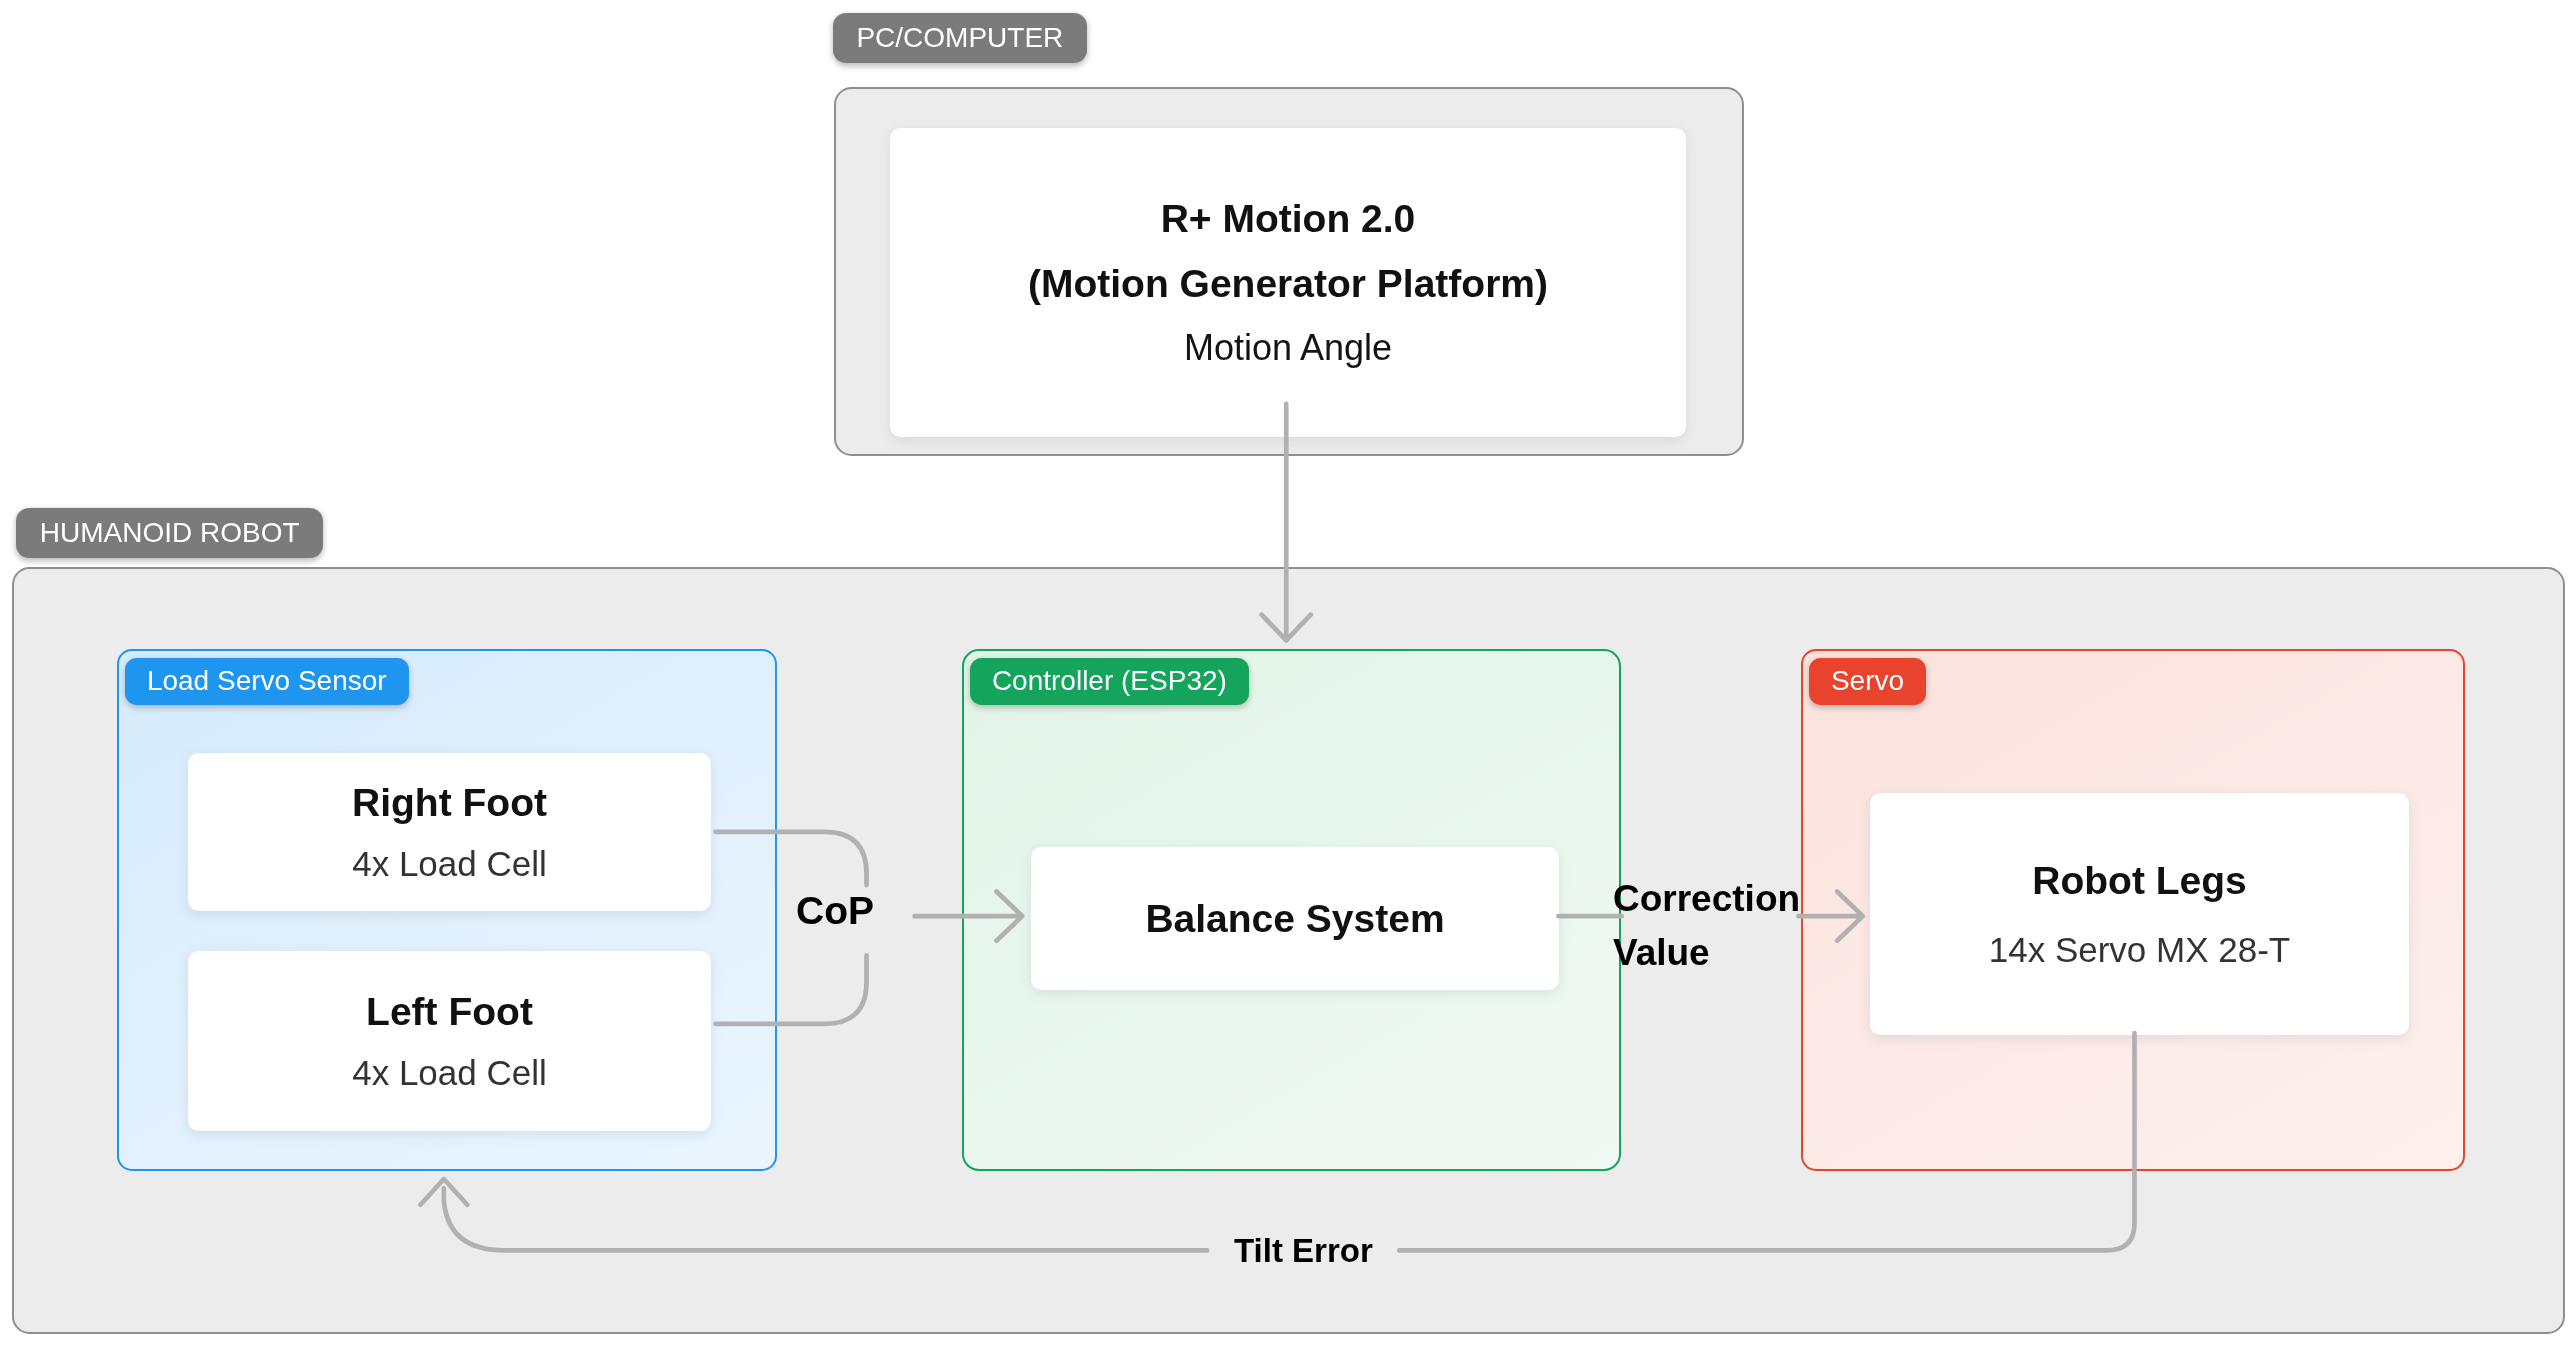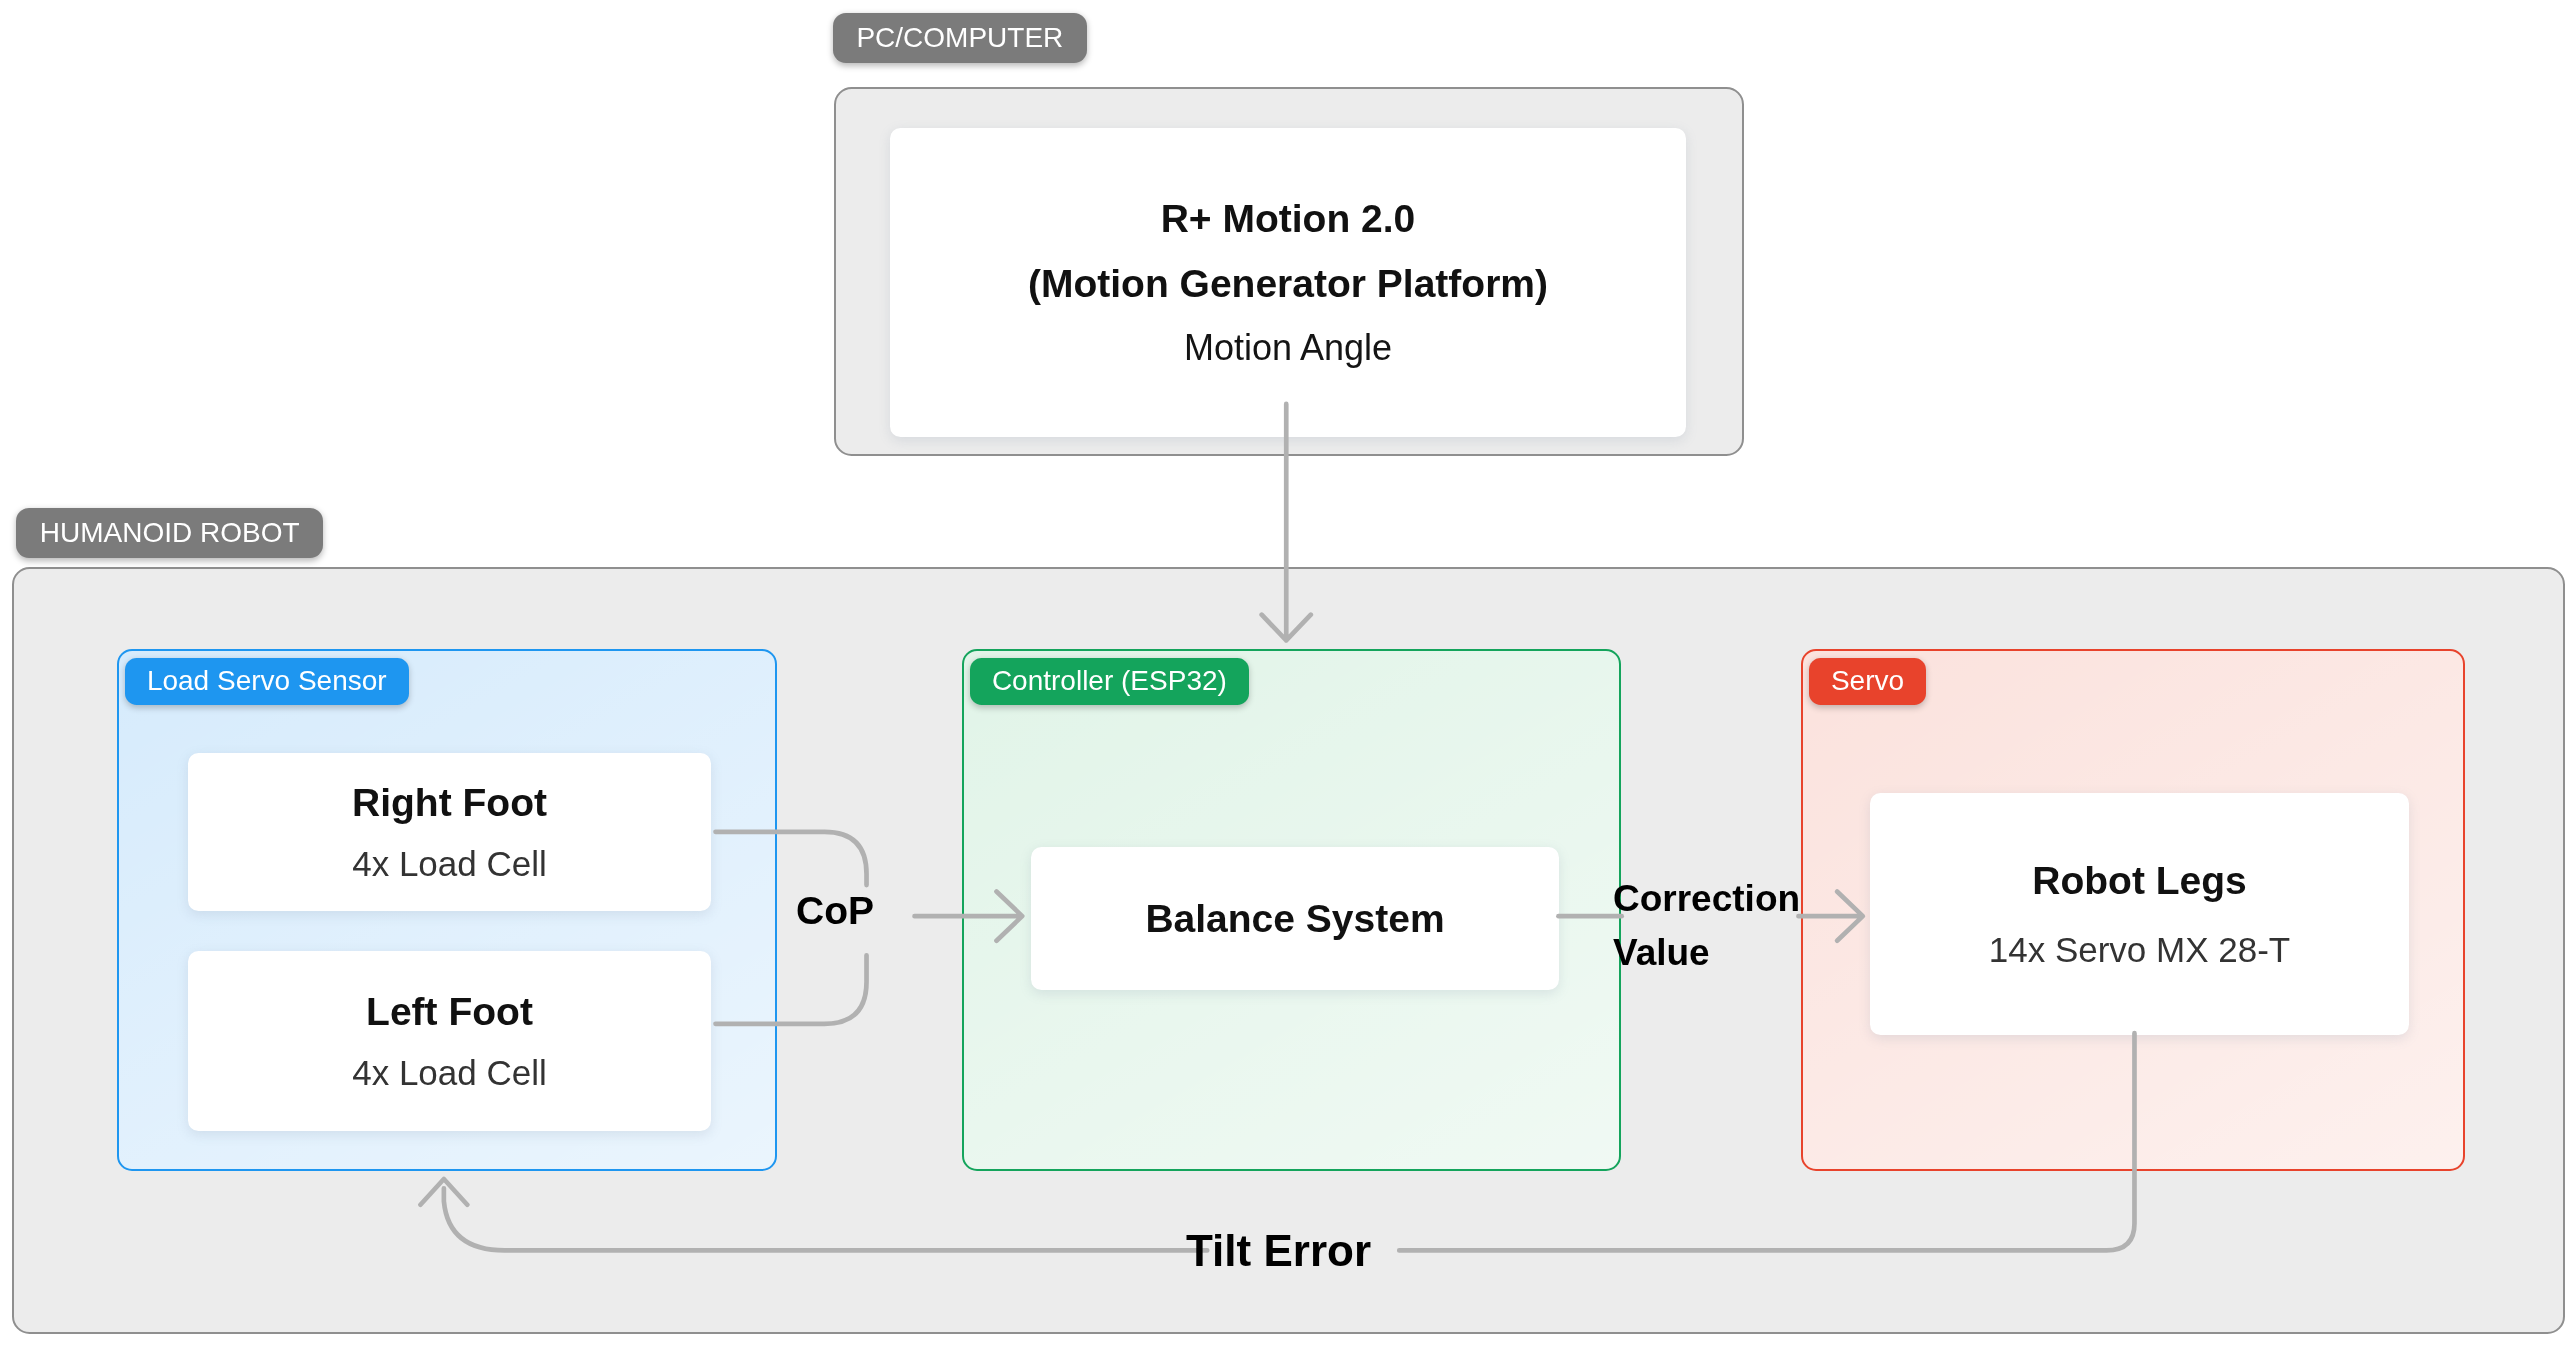--- a/index.html
+++ b/index.html
@@ -33,20 +33,21 @@
   .group{
     position:absolute;border-radius:15px;border:2.3px solid;
   }
   .group.blue{
     border-color:var(--blue-accent);
     background:linear-gradient(150deg, rgba(255,255,255,0) 0%, rgba(255,255,255,.5) 100%), var(--blue-fill);
   }
   .group.green{
     border-color:var(--green-accent);
     background:linear-gradient(150deg, rgba(255,255,255,0) 0%, rgba(255,255,255,.5) 100%), var(--green-fill);
+    border-radius:17px;
   }
   .group.red{
     border-color:var(--red-accent);
     background:linear-gradient(150deg, rgba(255,255,255,0) 0%, rgba(255,255,255,.5) 100%), var(--red-fill);
   }
   .pill{
     position:absolute;left:5.9px;top:7px;display:inline-block;
     color:#ffffff;font-size:28px;line-height:1.1;padding:8.2px 22px;
     border-radius:11.7px;box-shadow:0 2.3px 5.9px rgba(0,0,0,.22);
     white-space:nowrap;
@@ -66,21 +67,21 @@
   .pc-node .node-subtitle{font-size:36px;color:#141414;}
   .foot-node{gap:19px;}
   .legs-node{gap:27px;}
   .connectors{position:absolute;left:0;top:0;width:2576px;height:1354px;}
   .connectors path{stroke:var(--connector);stroke-width:8;fill:none;stroke-linecap:round;stroke-linejoin:round;}
   .edge-label{
     position:absolute;font-weight:700;color:#000000;
   }
   .edge-label.cop{left:796px;top:889px;width:141px;font-size:39px;line-height:43px;}
   .edge-label.correction{left:1613px;top:872px;width:193px;font-size:37px;line-height:54px;}
-  .edge-label.tilt{left:1186px;top:1231px;width:234px;font-size:44px;line-height:39px;}
+  .edge-label.tilt{left:1234px;top:1231px;width:234px;font-size:33px;line-height:39px;}
 </style>
 </head>
 <body>
 
 <div class="canvas">
 
   <div class="section" style="left:11.7px;top:567px;width:2553px;height:767px;"></div>
 
   <div class="section" style="left:834px;top:87px;width:910px;height:369px;">
     <div class="node pc-node" style="left:54px;top:39px;width:796px;height:309px;">

